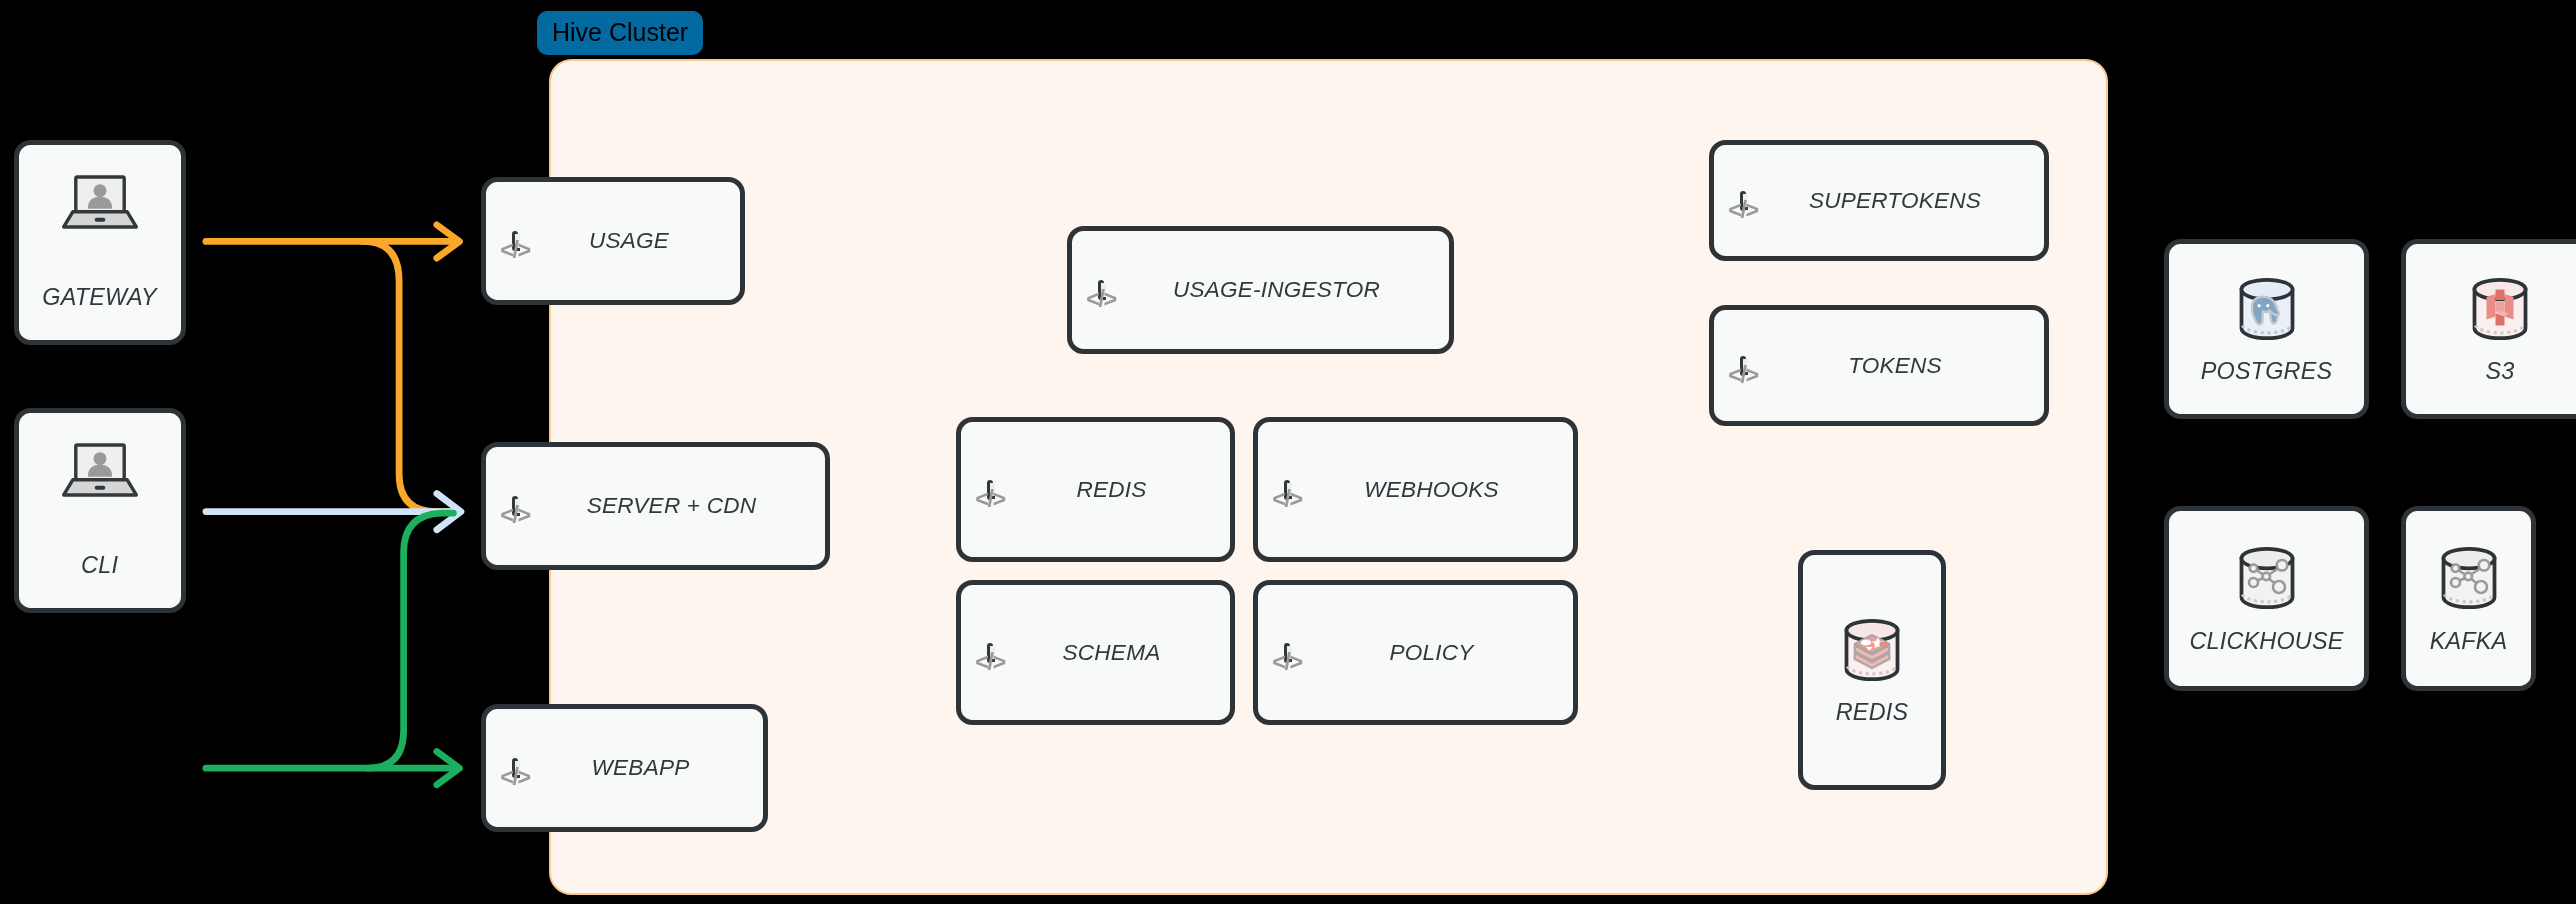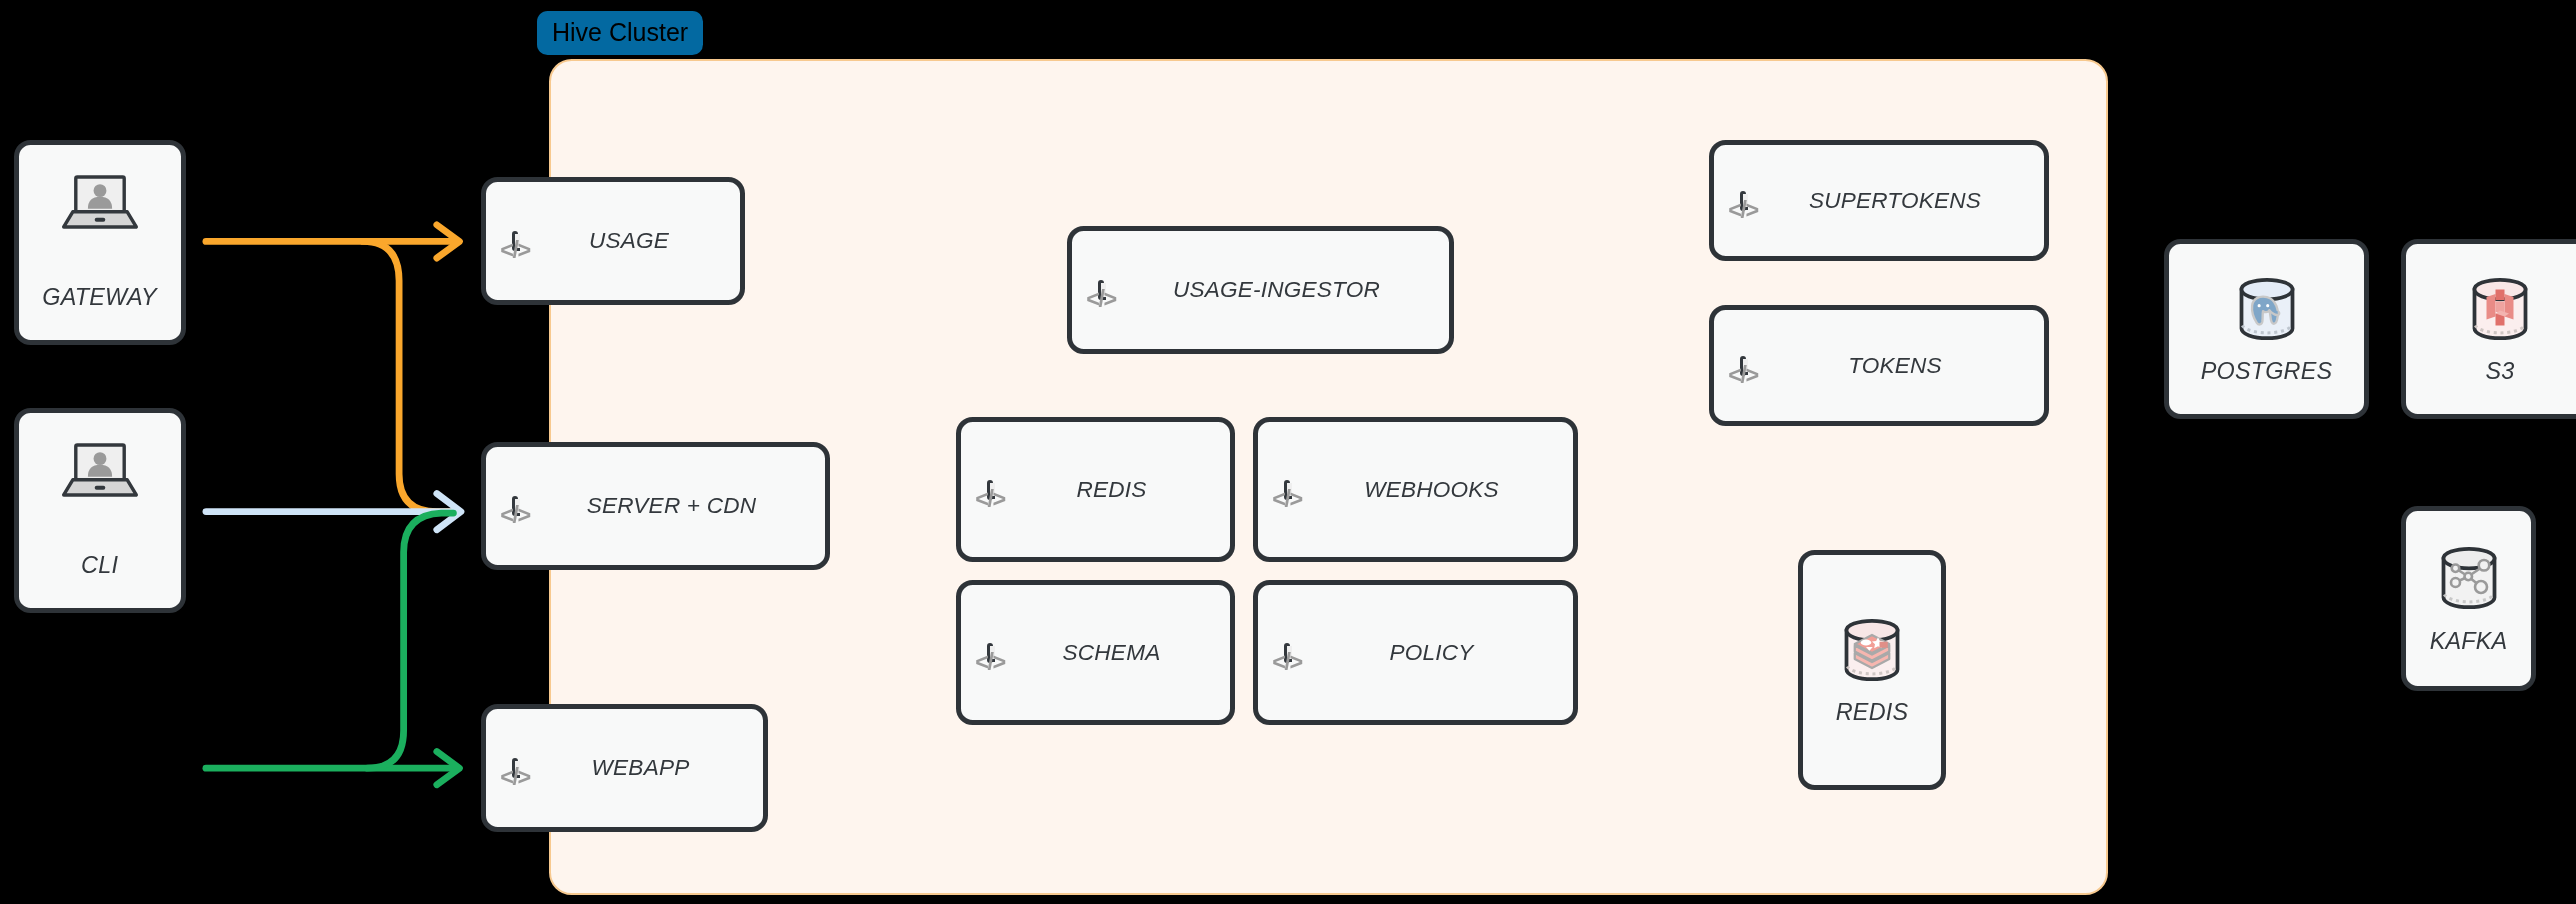--- a/index.html
+++ b/index.html
@@ -403,35 +403,54 @@
           <rect x="42" y="22" width="12" height="14" fill="#E0706B"></rect>
           <rect x="42" y="38" width="12" height="14" fill="#EFA39F"></rect>
           <path d="M 42 54 L 54 54 L 54 70 L 42 70 Z" fill="#E0706B"></path>
           <path d="M 42 54 L 48 50 L 60 54 L 54 58 Z" fill="#F3B4B0"></path>
         </g>
       </svg>
     </span>
     <span class="node-label">S3</span>
   </div>
 
-
-  <div class="node vert store" id="n-kafka">
+  <div class="node vert store" id="n-clickhouse">
     <span class="ico-wrap">
       <svg class="cyl" viewBox="0 0 96 96">
         <path d="M 14 22 L 14 74 a 34 13 0 0 0 68 0 L 82 22 Z" fill="#F2F2F2" stroke="#2E3338" stroke-width="5"></path>
         <ellipse cx="48" cy="22" rx="34" ry="13" fill="#EDEDED" stroke="#2E3338" stroke-width="5"></ellipse>
         <path d="M 15 70 a 34 13 0 0 0 66 0" fill="none" stroke="#C8C8C8" stroke-width="4" stroke-dasharray="4 5"></path>
         <g stroke="#9A9A9A" stroke-width="3.5" fill="none">
           <path d="M 33 37 L 47 46 L 66 33"></path>
           <path d="M 34 52 L 47 46 L 62 58"></path>
           <circle cx="30" cy="35" r="5" fill="#F2F2F2"></circle>
           <circle cx="68" cy="31" r="7" fill="#F2F2F2"></circle>
           <circle cx="30" cy="54" r="6" fill="#F2F2F2"></circle>
           <circle cx="64" cy="60" r="8" fill="#F2F2F2"></circle>
           <circle cx="47" cy="46" r="5" fill="#F2F2F2"></circle>
         </g>
       </svg>
     </span>
+    <span class="node-label">CLICKHOUSE</span>
+  </div>
+
+  <div class="node vert store" id="n-kafka">
+    <span class="ico-wrap">
+      <svg class="cyl" viewBox="0 0 96 96">
+        <path d="M 14 22 L 14 74 a 34 13 0 0 0 68 0 L 82 22 Z" fill="#F2F2F2" stroke="#2E3338" stroke-width="5"></path>
+        <ellipse cx="48" cy="22" rx="34" ry="13" fill="#EDEDED" stroke="#2E3338" stroke-width="5"></ellipse>
+        <path d="M 15 70 a 34 13 0 0 0 66 0" fill="none" stroke="#C8C8C8" stroke-width="4" stroke-dasharray="4 5"></path>
+        <g stroke="#9A9A9A" stroke-width="3.5" fill="none">
+          <path d="M 33 37 L 47 46 L 66 33"></path>
+          <path d="M 34 52 L 47 46 L 62 58"></path>
+          <circle cx="30" cy="35" r="5" fill="#F2F2F2"></circle>
+          <circle cx="68" cy="31" r="7" fill="#F2F2F2"></circle>
+          <circle cx="30" cy="54" r="6" fill="#F2F2F2"></circle>
+          <circle cx="64" cy="60" r="8" fill="#F2F2F2"></circle>
+          <circle cx="47" cy="46" r="5" fill="#F2F2F2"></circle>
+        </g>
+      </svg>
+    </span>
     <span class="node-label">KAFKA</span>
   </div>
 
 </div>
 
 
 </body></html>

